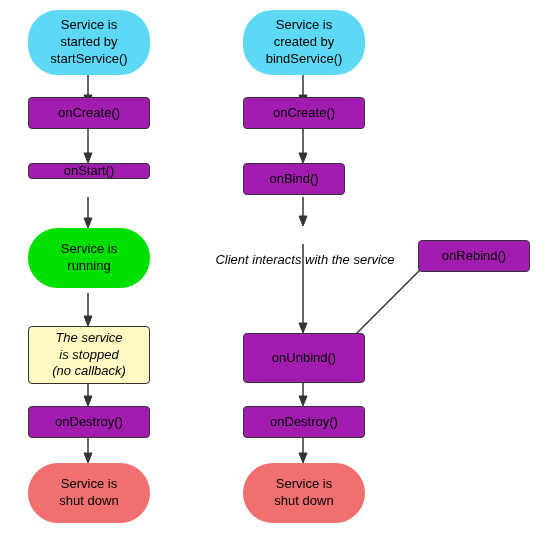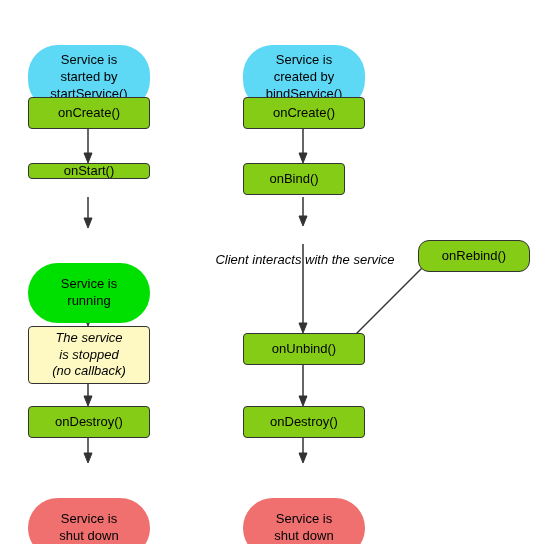--- a/index.html
+++ b/index.html
@@ -24,28 +24,27 @@
       display: flex;
       align-items: center;
       justify-content: center;
       text-align: center;
       line-height: 1.3;
     }
 
     .node-rounded-rect {
       border-radius: 30px;
       padding: 8px 12px;
-      margin-top: 35px;
     }
 
     .node-rect {
       border: 1px solid #333;
       border-radius: 4px;
       padding: 6px 8px;
-      background: #84cc16;
+      background: #a21caf;
     }
 
     .node-italic {
       font-style: italic;
       border: 1px solid #333;
       border-radius: 4px;
       padding: 6px 10px;
       background: #fef9c3;
     }
 
@@ -164,31 +163,31 @@
 
   <div class="node node-rounded-rect bg-green" style="left:28px; top:228px; width:122px; height:60px;">
     <span style="white-space:pre-line;">Service is
 running</span>
   </div>
 
   <div class="node" style="left:195px; top:226px; width:220px; height:20px; font-style:italic; font-size:13px;margin-top:24px;">
     <span>Client interacts with the service</span>
   </div>
 
-  <div class="node node-rect" style="left:418px; top:240px; width:112px; height:32px;border-radius:11px;">
+  <div class="node node-rect" style="left:418px; top:240px; width:112px; height:32px;">
     <span>onRebind()</span>
   </div>
 
   <div class="node node-italic" style="left:28px; top:326px; width:122px; height:58px; font-style:italic;">
     <span style="white-space:pre-line; font-style:italic;">The service
 is stopped
 (no callback)</span>
   </div>
 
-  <div class="node node-rect" style="left:243px; top:333px; width:122px; height:32px;text-align:right;">
+  <div class="node node-rect" style="left:243px; top:333px; width:122px; height:50px;text-align:right;">
     <span>onUnbind()</span>
   </div>
 
   <div class="node node-rect" style="left:28px; top:406px; width:122px; height:32px;">
     <span>onDestroy()</span>
   </div>
 
   <div class="node node-rect" style="left:243px; top:406px; width:122px; height:32px;">
     <span>onDestroy()</span>
   </div>

